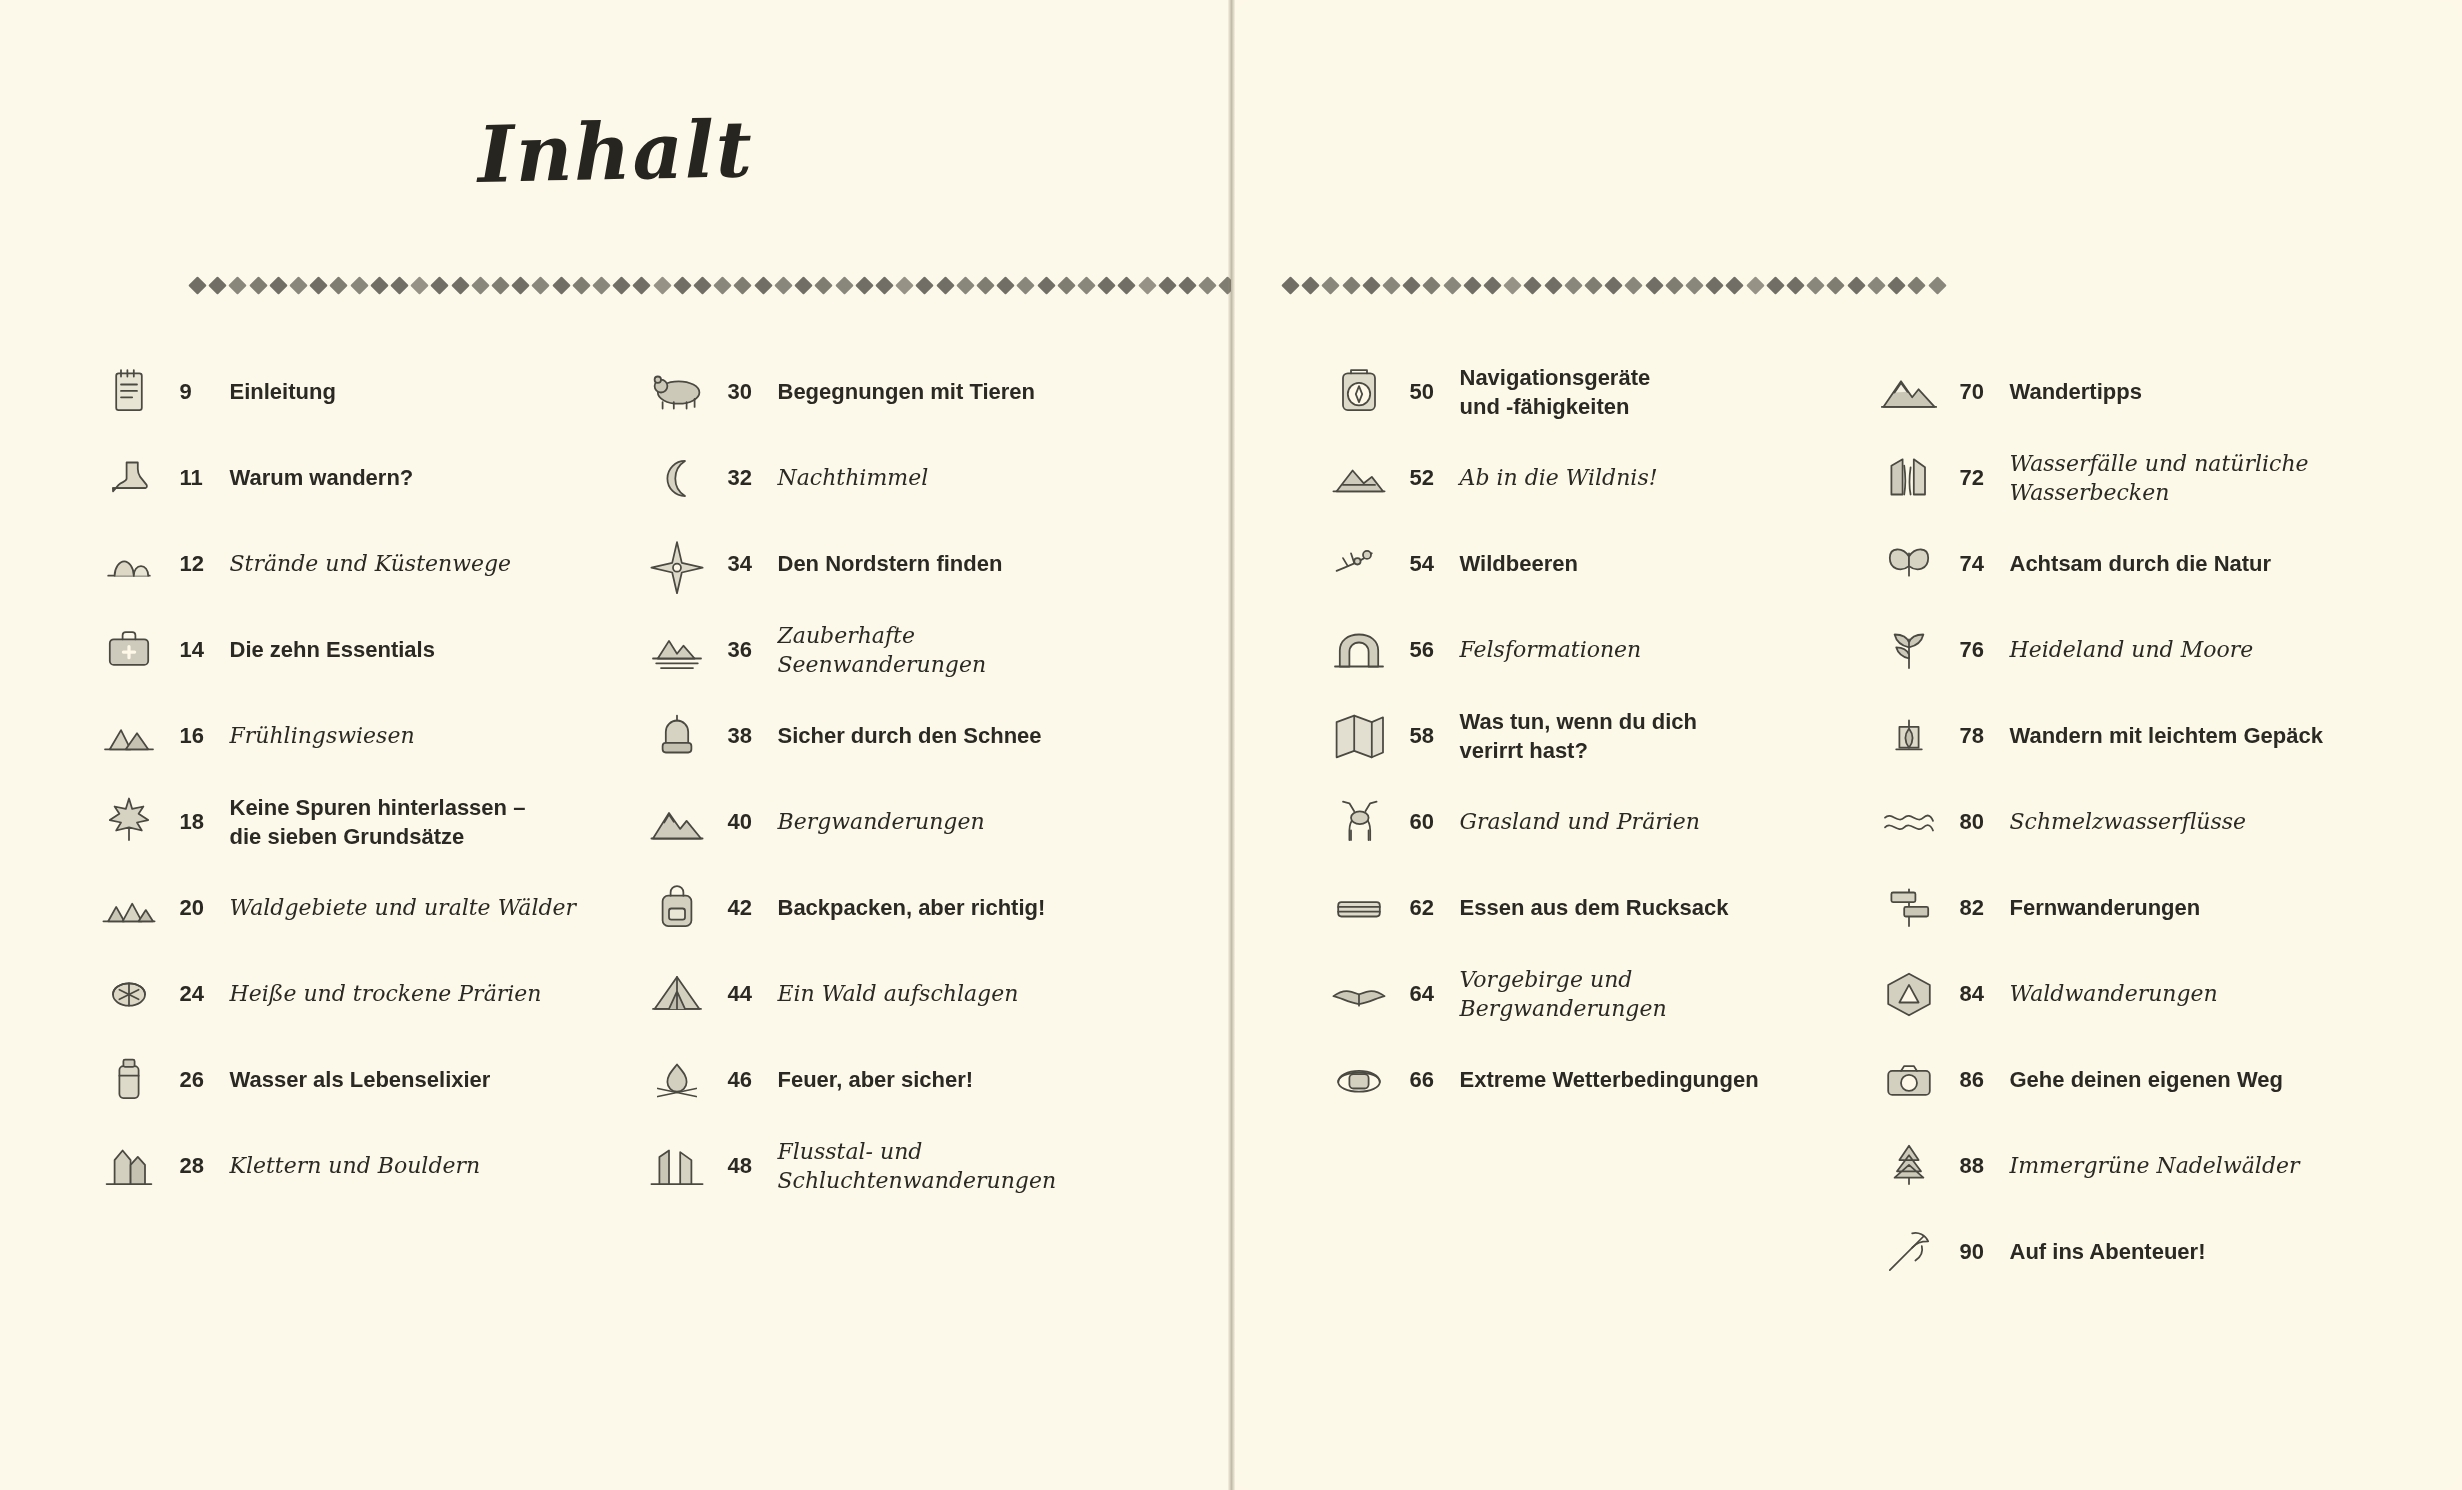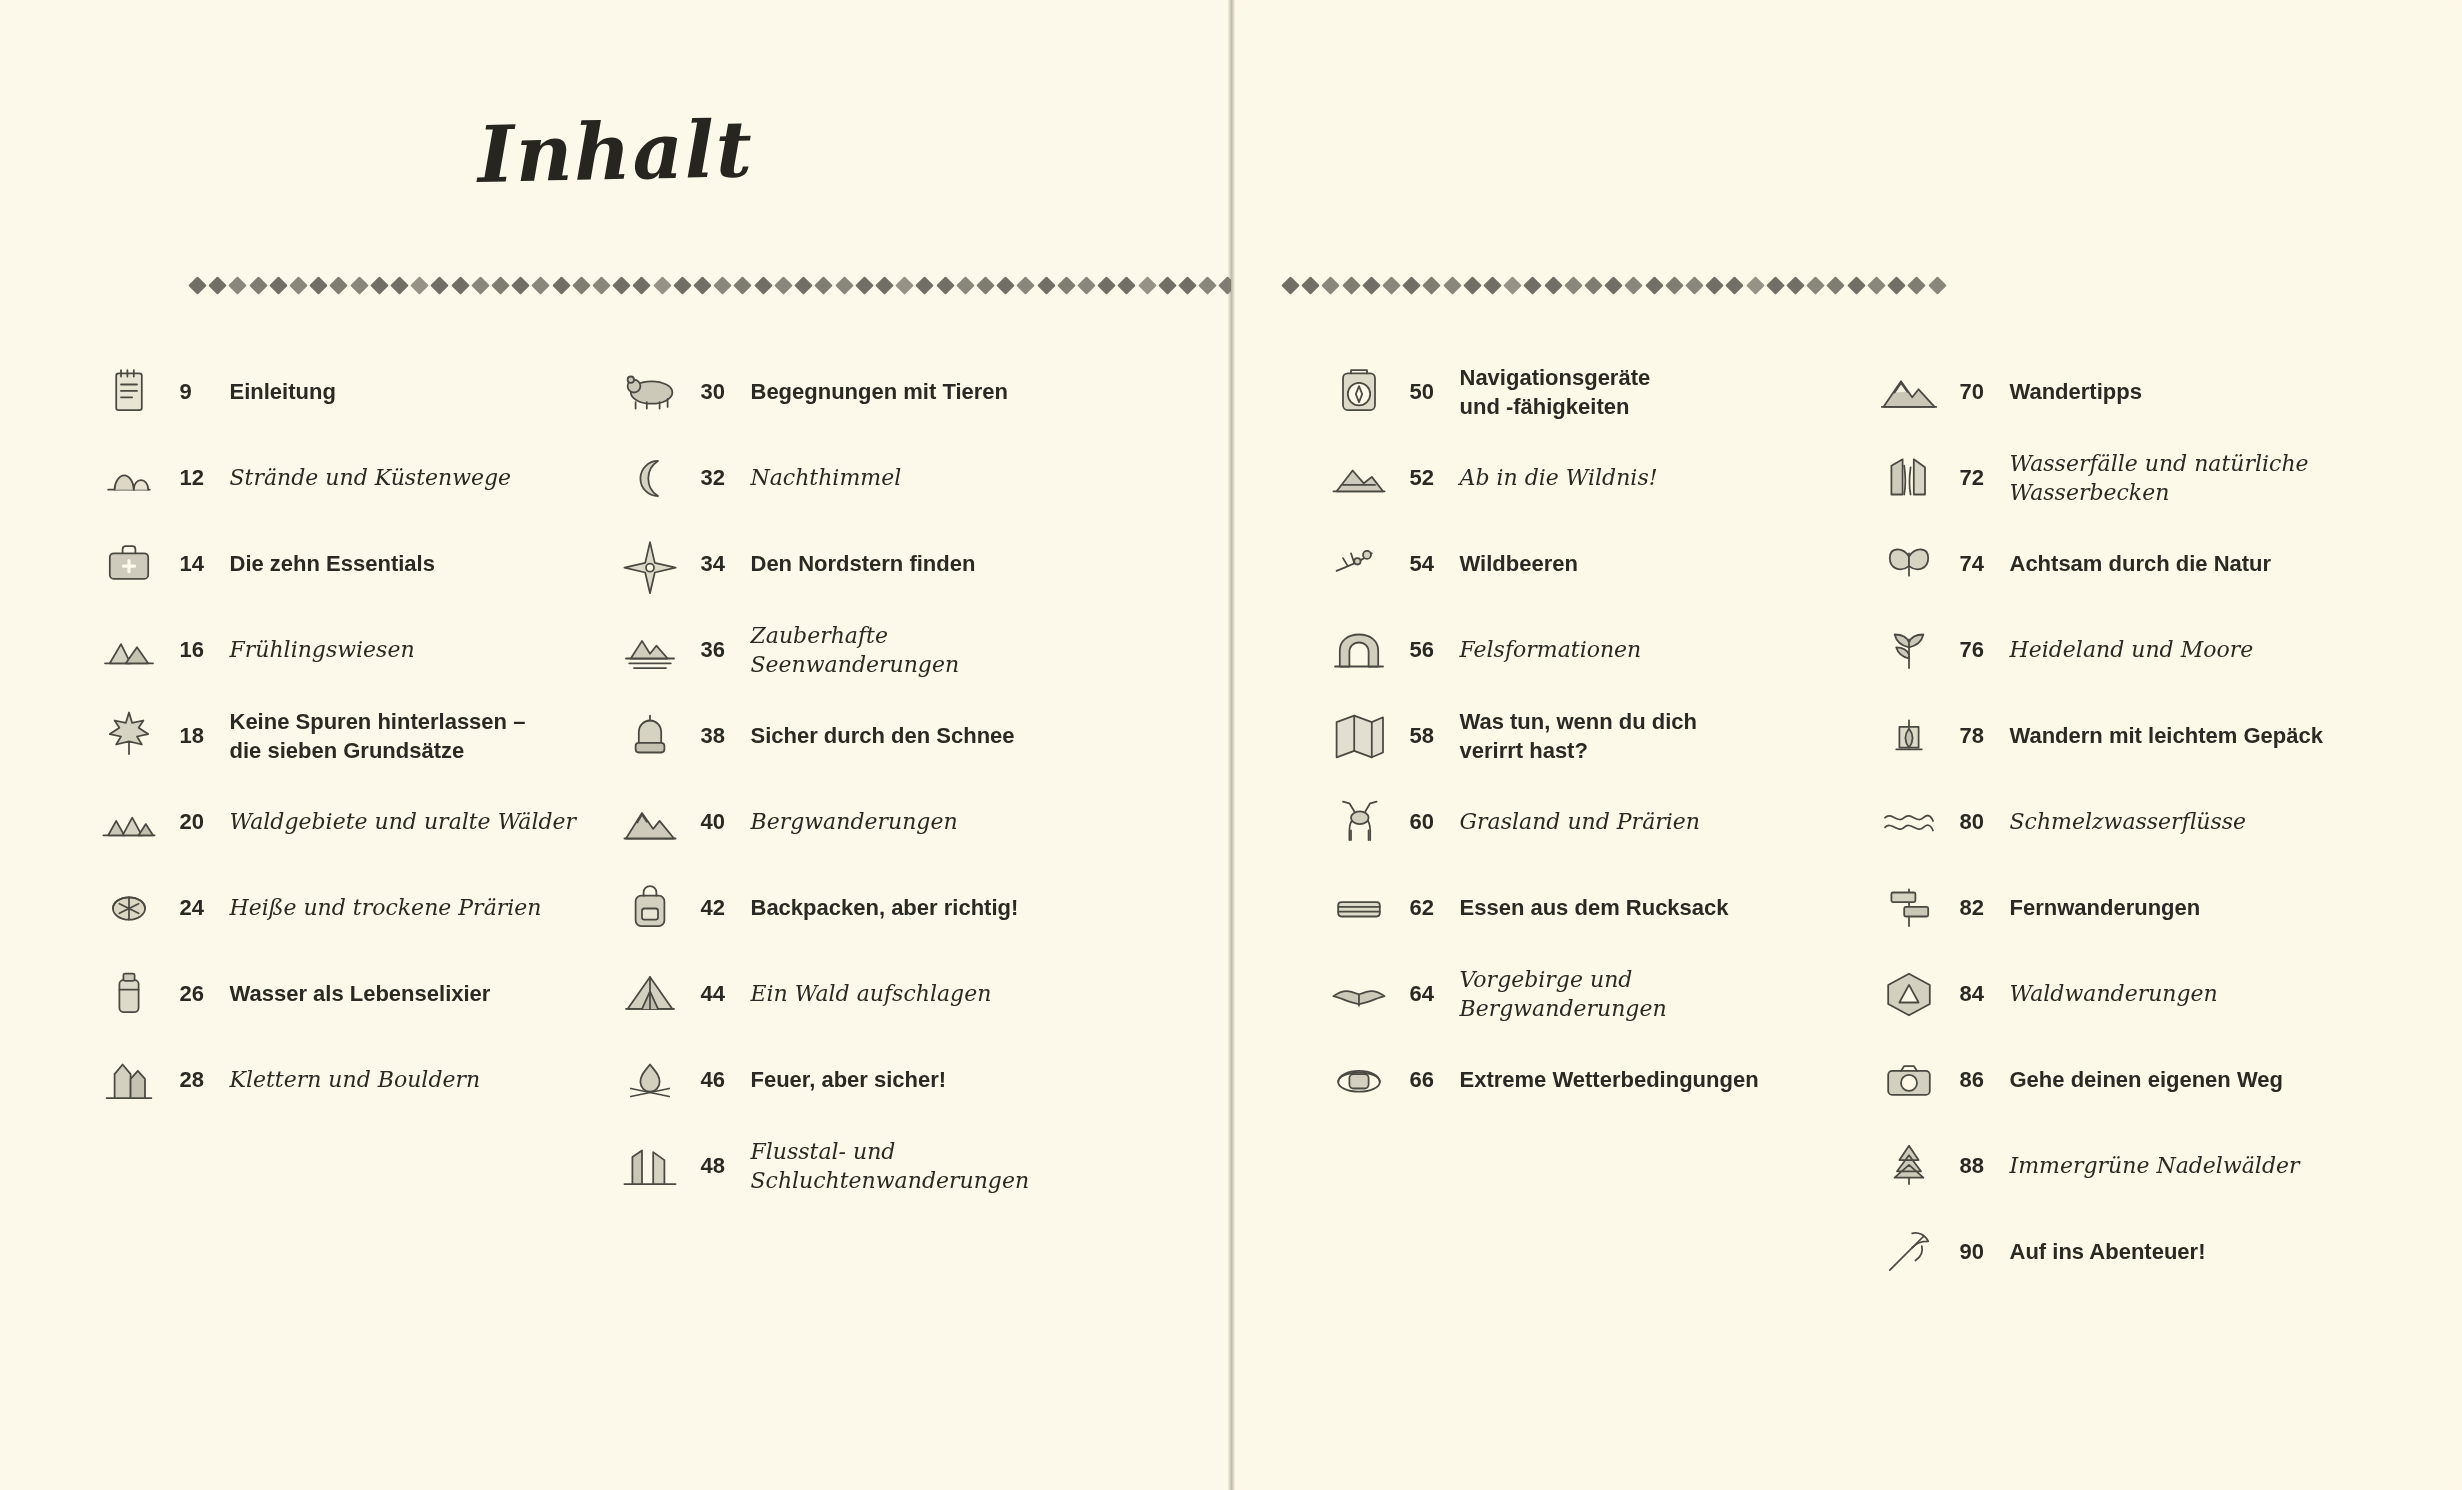--- a/index.html
+++ b/index.html
@@ -80,21 +80,21 @@
     border-radius: 1.6px;
   }
   .diamond:nth-child(3n) { opacity: 0.72; }
   .diamond:nth-child(4n) { background: #6d6a60; }
   
   .col {
     position: absolute;
     top: 358px;
   }
   .col-1 { left: 85px; width: 521px; }
-  .col-2 { left: 606px; width: 521px; }
+  .col-2 { left: 633px; width: 521px; }
 
   .entry {
     display: flex;
     align-items: center;
     min-height: 68px;
     margin-bottom: 18px;
   }
   .entry .icon-wrap {
     flex: 0 0 88px;
     height: 64px;
@@ -204,20 +204,30 @@
               <path d="M30 8v8M38 8v8M46 8v8"></path>
               <path d="M30 26h20M30 34h20M30 42h14"></path>
             </svg>
           </span>
           <span class="page-num">9</span>
           <span class="entry-label bold">Einleitung</span>
         </div>
         <div class="entry">
           <span class="icon-wrap">
             <svg class="ico" width="64" height="59" viewBox="0 0 80 72" fill="none" stroke="#4a4942" stroke-width="2.2" stroke-linecap="round" stroke-linejoin="round">
+              <path d="M20 48h40c2 0 3-2 2-4l-8-10c-2-3-3-6-3-10V16h-14v20c0 4-6 4-10 8l-7 8z" fill="#ddd8c6"></path>
+              <path d="M20 48h40"></path>
+            </svg>
+          </span>
+          <span class="page-num">11</span>
+          <span class="entry-label bold">Warum wandern?</span>
+        </div>
+        <div class="entry">
+          <span class="icon-wrap">
+            <svg class="ico" width="64" height="59" viewBox="0 0 80 72" fill="none" stroke="#4a4942" stroke-width="2.2" stroke-linecap="round" stroke-linejoin="round">
               <path d="M14 50h52"></path>
               <path d="M22 50c0-10 6-18 12-18s12 8 12 18" fill="#ddd8c6"></path>
               <path d="M46 50c0-7 4-12 9-12s9 5 9 12" fill="#e9e5d4"></path>
             </svg>
           </span>
           <span class="page-num">12</span>
           <span class="entry-label italic">Strände und Küstenwege</span>
         </div>
         <div class="entry">
           <span class="icon-wrap">

